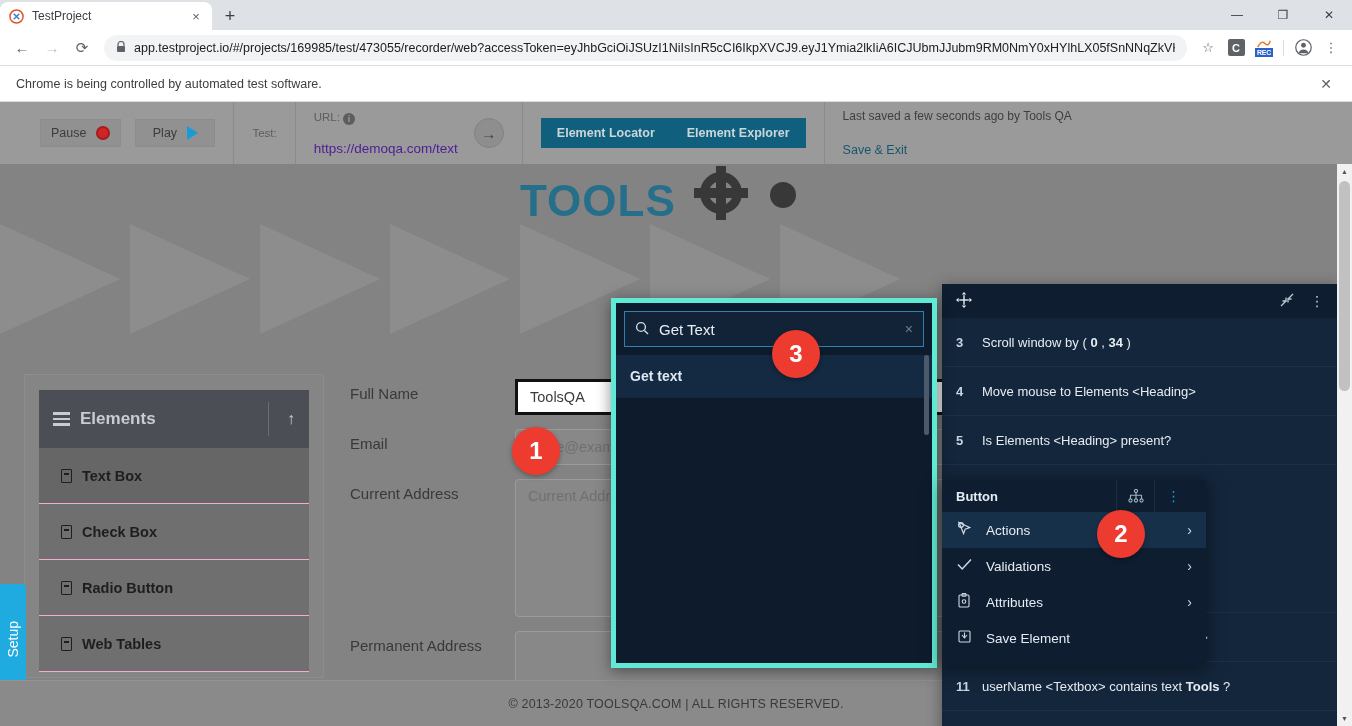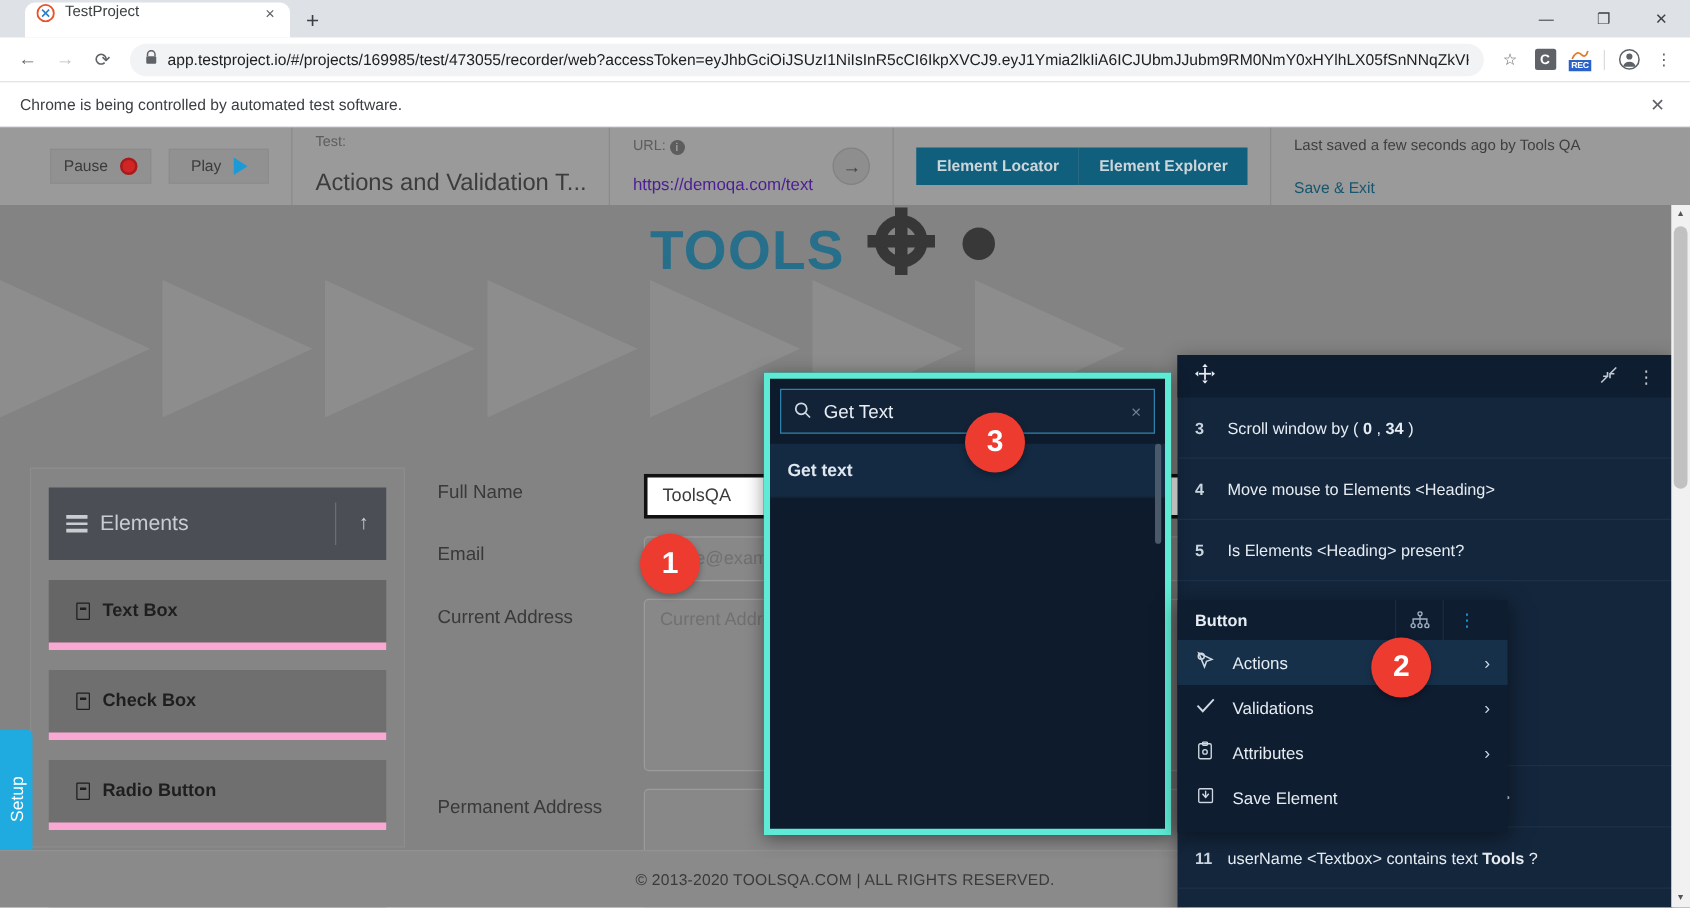--- a/index.html
+++ b/index.html
@@ -11,23 +11,23 @@
   }
 
   
   .browser { position: relative; width: 1352px; height: 726px; }
 
   .tabstrip {
     height: 30px; background: #dee1e6;
     display: flex; align-items: flex-end; position: relative;
   }
   .tab {
-    margin-left: 20px; width: 212px; height: 28px;
+    margin-left: 0; width: 212px; height: 28px;
     background: #fff; border-radius: 8px 8px 0 0;
-    display: flex; align-items: flex-start; padding: 0 8px; gap: 8px;
+    display: flex; align-items: center; padding: 0 8px; gap: 8px;
     font-size: 12px; color: #3c4043;
   }
   .tab-favicon {
     width: 16px; height: 16px; flex: 0 0 16px;
     display: flex; align-items: center; justify-content: center;
   }
   .tab-title { flex: 1; white-space: nowrap; overflow: hidden; text-overflow: ellipsis; }
   .tab-close {
     width: 16px; height: 16px; color: #5f6368; font-size: 13px;
     display: flex; align-items: center; justify-content: center; cursor: pointer;
@@ -171,33 +171,33 @@
     position: absolute; left: 0; top: 60px; width: 940px; height: 110px;
     opacity: .08;
   }
 
   .demo-panel {
     position: absolute; left: 24px; top: 210px; width: 300px; bottom: 48px;
     border: 1px solid #8d8d8d; background: rgba(255,255,255,.02);
   }
   .demo-menu-head {
     background: #4b4f55; height: 58px; display: flex; align-items: center;
-    padding: 0 14px; margin: 15px 14px 0 14px; position: relative;
+    padding: 0 14px; margin: 15px 14px 0 14px; position: relative; font-weight: bold;
   }
   .hamb { display: inline-flex; flex-direction: column; gap: 3px; margin-right: 10px; }
   .hamb span { display: block; width: 17px; height: 2.5px; background: #c9ccd0; }
   .demo-menu-head .mh-title { font-size: 17px; color: #c9ccd0; }
   .demo-menu-head .mh-up {
     position: absolute; right: 14px; font-size: 16px; color: #c9ccd0;
     border-left: 1px solid #6b6f75; padding-left: 18px; height: 34px;
     display: flex; align-items: center;
   }
   .demo-item {
-    margin: 16px 14px; height: 56px; background: #6f6f6f;
-    border-bottom: 6px solid #f9a8d4; display: flex; align-items: center;
+    margin: 0 14px; height: 56px; background: #6f6f6f;
+    border-bottom: 1px solid #f9a8d4; display: flex; align-items: center;
     padding-left: 22px; gap: 10px; font-size: 14.5px; color: #1e1e1e; font-weight: bold;
     cursor: pointer;
   }
   .demo-item.active { background: #666666; }
   .html5-ic {
     width: 11px; height: 14px; border: 1.6px solid #1e1e1e; border-radius: 1px;
     position: relative; flex: 0 0 11px;
   }
   .html5-ic::after {
     content: ""; position: absolute; left: 1.5px; top: 3px;
@@ -404,21 +404,20 @@
           <span class="rec-dot"></span>
         </div>
         <div class="tp-ctl-btn">
           <span>Play</span>
           <span class="play-tri"></span>
         </div>
       </div>
       <div class="tp-seg">
         <div class="tp-labeled">
           <span class="tp-lbl">Test:</span>
-          <span class="tp-val-big">Actions and Validation T...</span>
         </div>
       </div>
       <div class="tp-seg">
         <div class="tp-labeled">
           <span class="tp-lbl">
             <span>URL:</span><span class="i-circ">i</span>
           </span>
           <span class="tp-val">https://demoqa.com/text</span>
         </div>
         <div class="go-circle">→</div>

